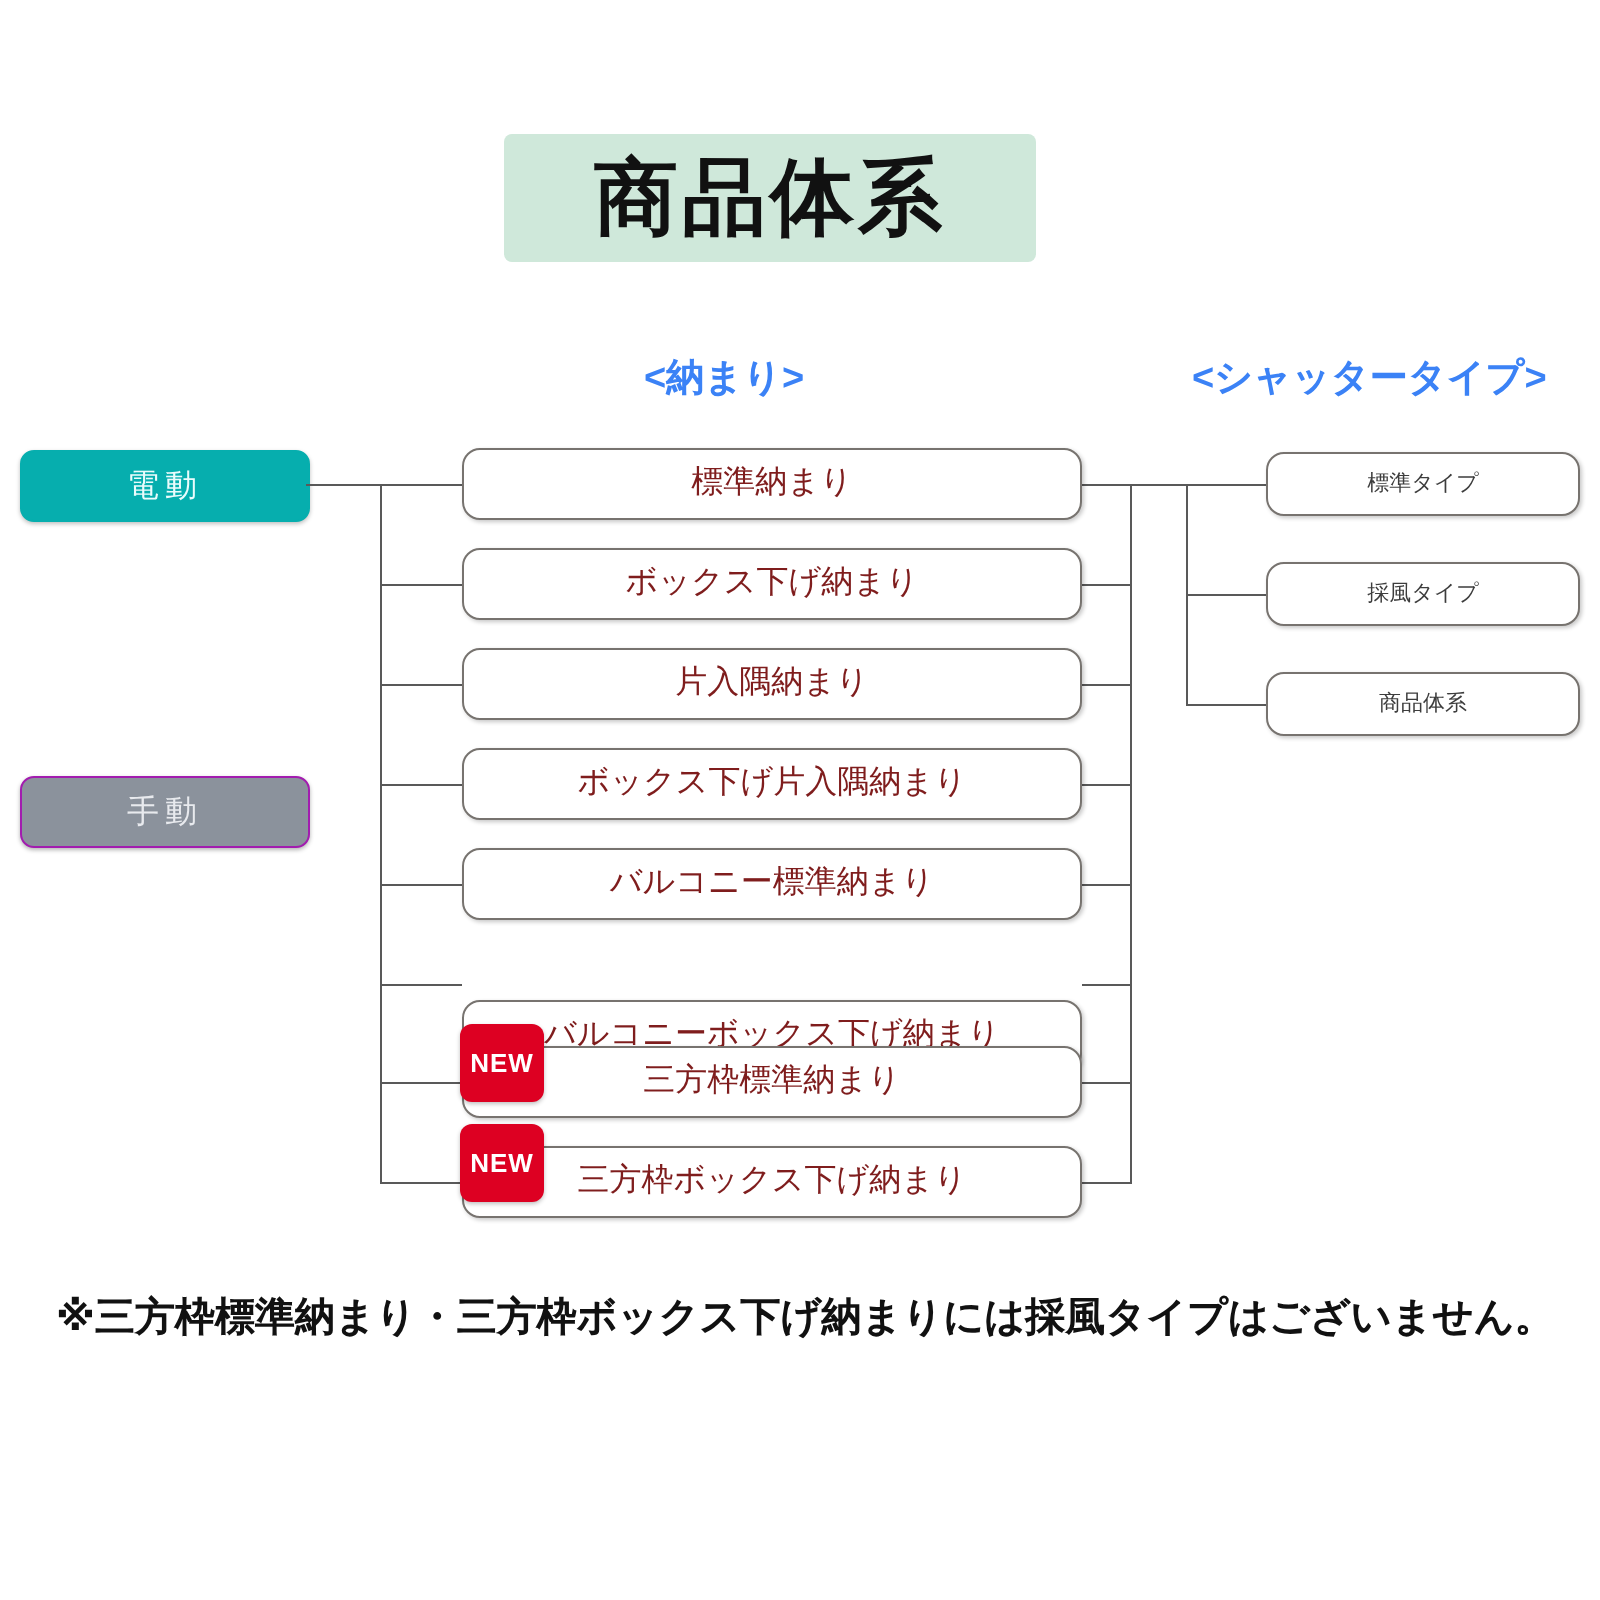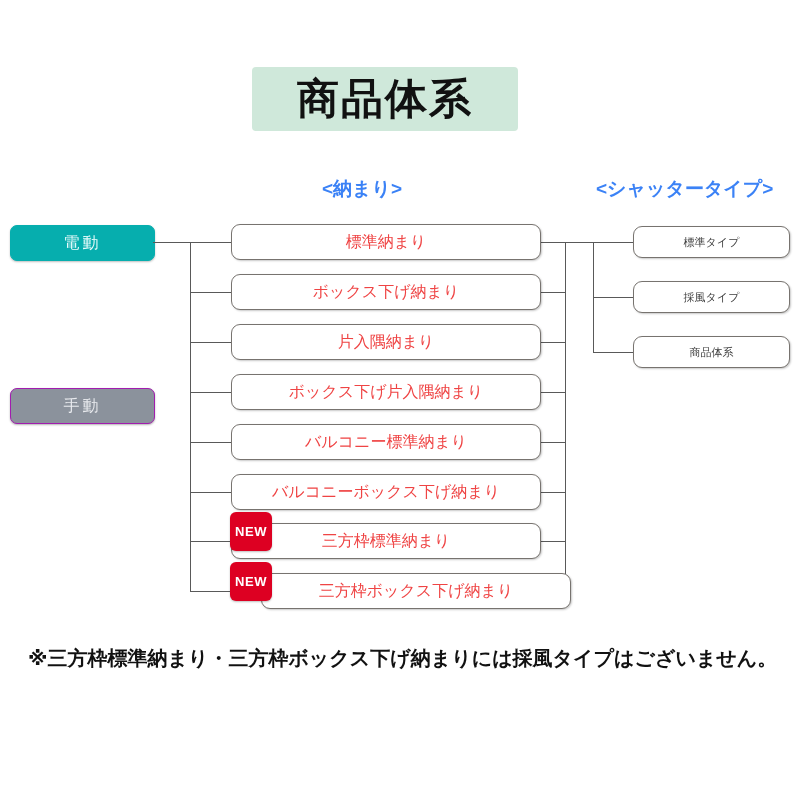--- a/index.html
+++ b/index.html
@@ -97,21 +97,21 @@
     align-items: center;
     justify-content: center;
     box-shadow: 1px 1px 2px rgba(0,0,0,0.22);
     box-sizing: border-box;
   }
   .node.osamari {
     left: 231px;
     width: 310px;
     height: 36px;
     font-size: 16px;
-    color: #ef4444;
+    color: #7f1d1d;
   }
   .node.shutter {
     left: 633px;
     width: 157px;
     height: 32px;
     font-size: 11px;
     color: #3d3d3d;
   }
   .node-label { line-height: 1; }
 
@@ -203,27 +203,27 @@
   </div>
   <div class="node osamari" style="top:324px;">
     <span class="node-label">片入隅納まり</span>
   </div>
   <div class="node osamari" style="top:374px;">
     <span class="node-label">ボックス下げ片入隅納まり</span>
   </div>
   <div class="node osamari" style="top:424px;">
     <span class="node-label">バルコニー標準納まり</span>
   </div>
-  <div class="node osamari" style="top:474px;">
+  <div class="node osamari" style="top:500px;">
     <span class="node-label">バルコニーボックス下げ納まり</span>
   </div>
   <div class="node osamari" style="top:523px;">
     <span class="node-label">三方枠標準納まり</span>
   </div>
-  <div class="node osamari" style="top:573px;margin-left:30px;">
+  <div class="node osamari" style="top:573px;">
     <span class="node-label">三方枠ボックス下げ納まり</span>
   </div>
 
   <div class="new-badge" style="top:512px;">NEW</div>
   <div class="new-badge" style="top:562px;">NEW</div>
 
   <div class="node shutter" style="top:226px;">
     <span class="node-label">標準タイプ</span>
   </div>
   <div class="node shutter" style="top:281px;">

